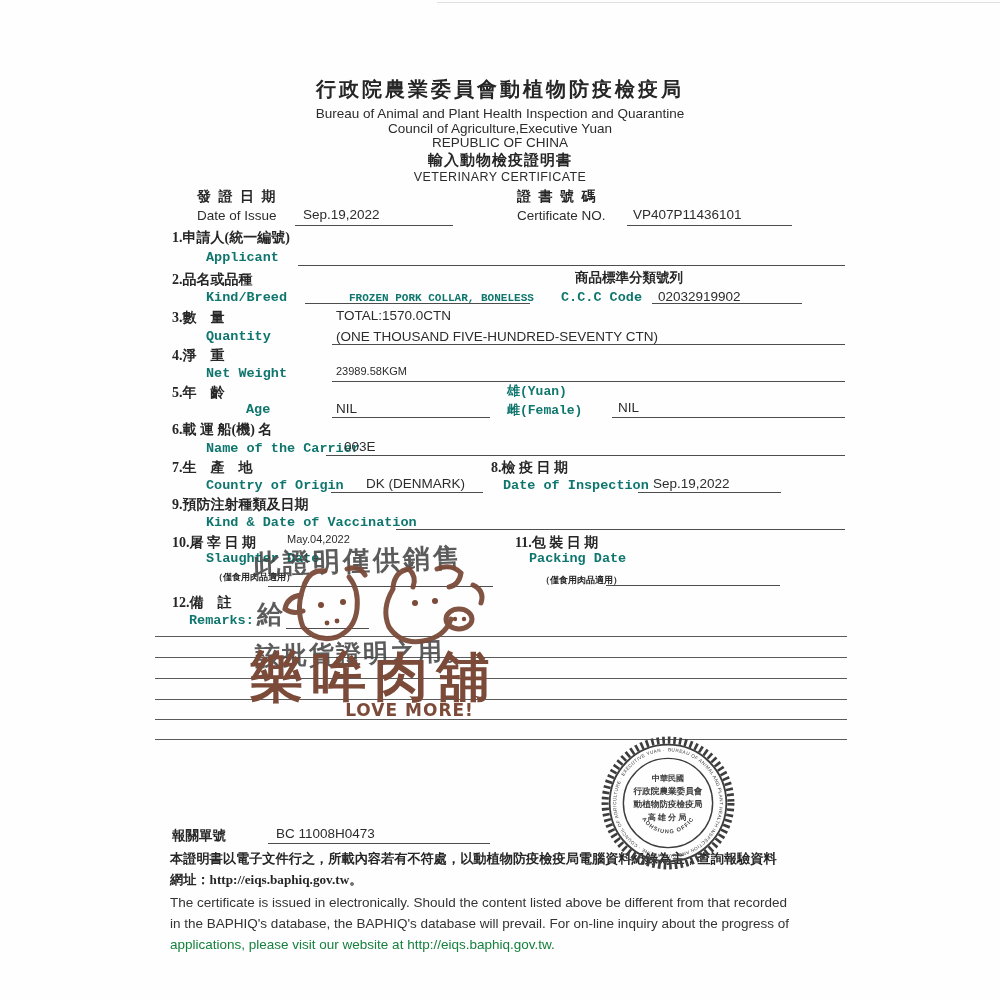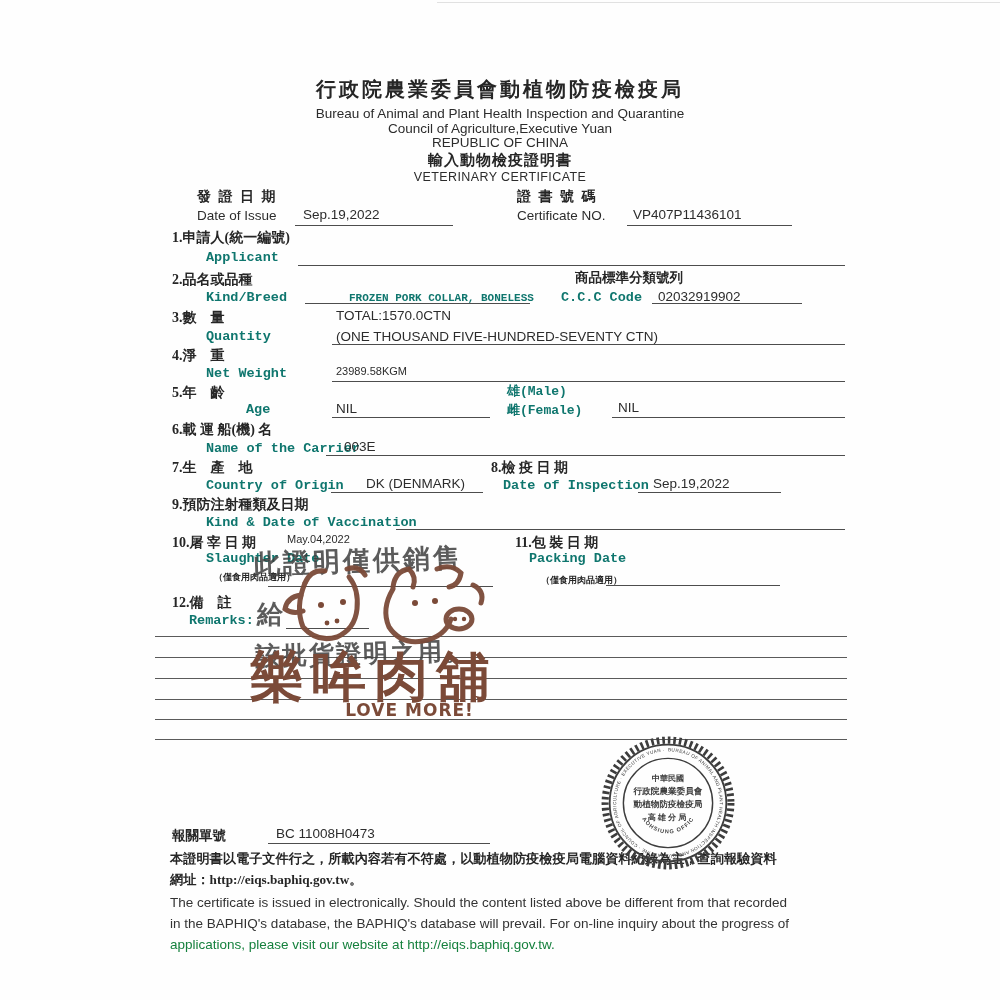--- a/index.html
+++ b/index.html
@@ -59,21 +59,21 @@
   <div class="abs mono" style="left:206px;top:329px;font-size:13.5px;">Quantity</div>
   <div class="abs sans" style="left:336px;top:329px;font-size:13.5px;">(ONE THOUSAND FIVE-HUNDRED-SEVENTY CTN)</div>
   <div class="uline" style="left:332px;top:344px;width:513px;"></div>
 
   <div class="abs zh" style="left:172px;top:347px;font-size:14px;">4.淨　重</div>
   <div class="abs mono" style="left:206px;top:366px;font-size:13.5px;">Net Weight</div>
   <div class="abs sans" style="left:336px;top:365px;font-size:11px;">23989.58KGM</div>
   <div class="uline" style="left:332px;top:381px;width:513px;"></div>
 
   <div class="abs zh" style="left:172px;top:384px;font-size:14px;">5.年　齡</div>
-  <div class="abs mono" style="left:507px;top:382px;font-size:13px;">雄(Male)</div>
+  <div class="abs mono" style="left:507px;top:382px;font-size:13px;">雄(Yuan)</div>
   <div class="abs mono" style="left:206px;top:402px;font-size:13.5px;margin-left:40px;">Age</div>
   <div class="abs sans" style="left:336px;top:401px;font-size:13.5px;">NIL</div>
   <div class="abs mono" style="left:507px;top:401px;font-size:13px;">雌(Female)</div>
   <div class="abs sans" style="left:618px;top:400px;font-size:13.5px;">NIL</div>
   <div class="uline" style="left:332px;top:417px;width:158px;"></div>
   <div class="uline" style="left:612px;top:417px;width:233px;"></div>
 
   <div class="abs zh" style="left:172px;top:421px;font-size:14px;">6.載 運 船(機) 名</div>
   <div class="abs mono" style="left:206px;top:441px;font-size:13.5px;">Name of the Carrier</div>
   <div class="abs sans" style="left:344px;top:439px;font-size:13.5px;">003E</div>

